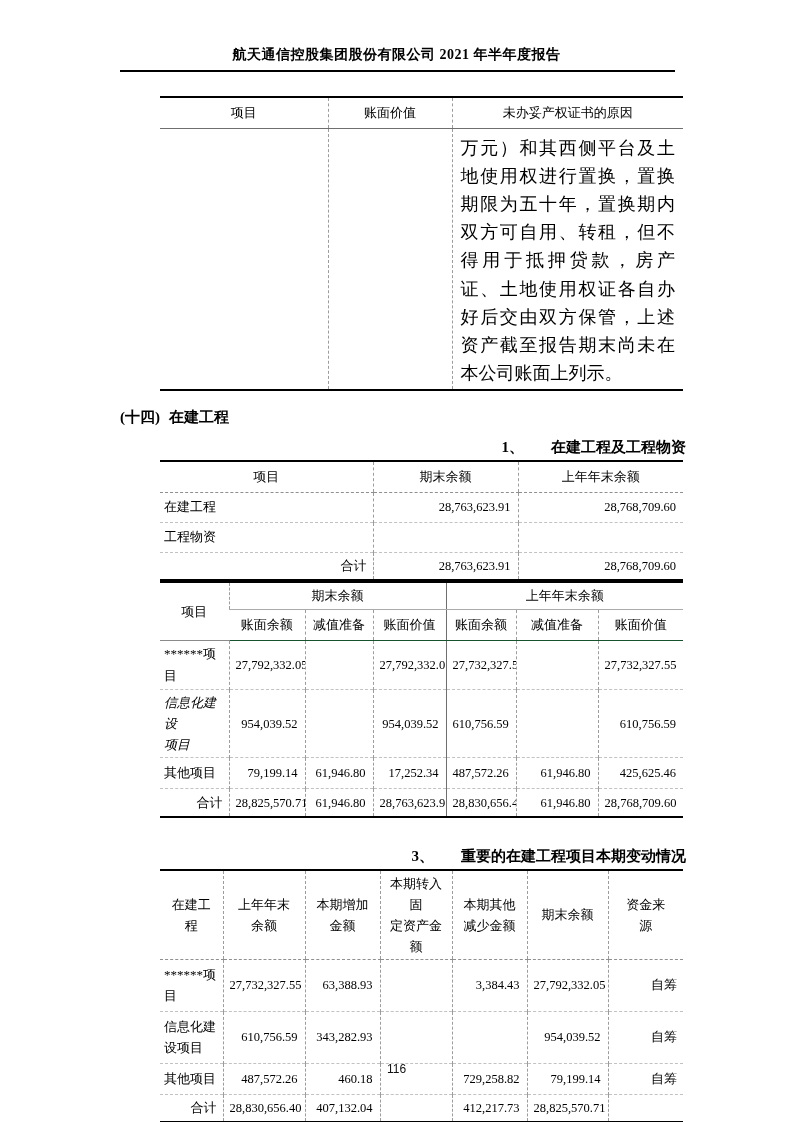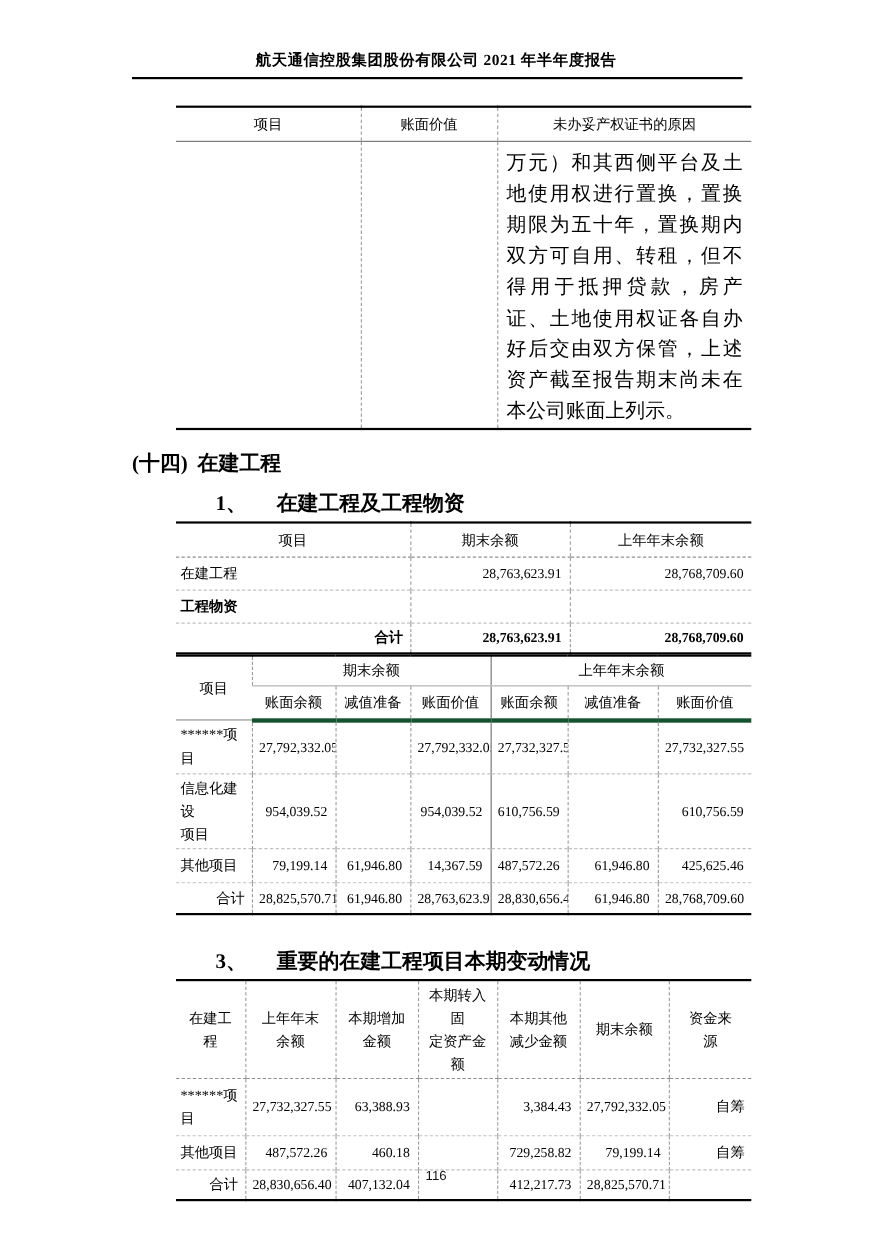--- a/index.html
+++ b/index.html
@@ -43,51 +43,51 @@
   .cont-tbl { margin-top:24px; }
   .cont-tbl thead tr { height:31px; }
   .cont-tbl thead th { border-bottom:1px solid #6f6f6f; }
   .cont-tbl tbody td { vertical-align:top; height:173px; }
   .reason-text {
     font-size:18px; line-height:28.2px; text-align:justify;
     padding:3px 2px 0 2px;
   }
 
   
-  .sec-heading { font-weight:bold; font-size:19px; }
+  .sec-heading { font-weight:bold; font-size:15px; }
   .h-14 { margin-top:17px; }
   .h-14 .sec-num { display:inline-block; margin-right:9px; }
-  .h-sub { margin-left:76px; margin-bottom:3px; }
+  .h-sub { margin-left:52px; margin-bottom:3px;text-align:right; }
   .h-sub .sec-num { display:inline-block; margin-right:27px; }
   .h-sub1 { margin-top:11px; }
   .h-sub2 { margin-top:29px; }
   .h-sub3 { margin-top:29px; }
 
   
   .tbl-a thead tr { height:31px; }
   .tbl-a thead th { border-bottom:1px dashed #8f8f8f; }
   .tbl-a tbody tr { height:30px; }
-  .tbl-a tbody tr:not(:first-child) td { border-top:1px dashed #c2c2c2;font-weight:bold; }
+  .tbl-a tbody tr:not(:first-child) td { border-top:1px dashed #c2c2c2; }
   .tbl-a tr.row-total { height:27px; }
   .tbl-a tr.row-total td { border-top:1.5px solid #9a9a9a; }
 
   
   .tbl-b tr.h1 { height:28px; }
   .tbl-b tr.h1 th.grp { border-bottom:1px solid #ababab; }
   .tbl-b tr.h2 { height:31px; }
-  .tbl-b tr.h2 th { border-bottom:4px solid #14532d; }
+  .tbl-b tr.h2 th { border-bottom:1px solid #14532d; }
   .tbl-b th.item-head { border-bottom:1px solid #8a8a8a; }
   .tbl-b tbody tr:not(:first-child) td { border-top:1px dashed #c2c2c2; }
   .tbl-b tr.r1 { height:34px;font-family:Liberation Serif, serif; }
   .tbl-b tr.r2 { height:49px; }
   .tbl-b tr.r3 { height:31px; }
   .tbl-b tr.row-total { height:28px; }
   .tbl-b tr.row-total td { border-top:1px solid #a8a8a8; }
   .tbl-b .gdiv { border-left:1px solid #6f6f6f !important; }
-  .tbl-b td.pre, .tbl-b th.pre { line-height:21px; }
+  .tbl-b td.pre, .tbl-b th.pre { line-height:21px;font-style:italic; }
 
   
   .tbl-c thead tr { height:57px; }
   .tbl-c thead th { border-bottom:1px dashed #8f8f8f; line-height:21px; }
   .tbl-c tbody tr:not(:first-child) td { border-top:1px dashed #c2c2c2; }
   .tbl-c tr.r1 { height:52px; }
   .tbl-c tr.r2 { height:52px; }
   .tbl-c tr.r3 { height:31px; }
   .tbl-c tr.row-total { height:28px; }
   .tbl-c tr.row-total td { border-top:1px solid #a8a8a8; }
@@ -212,21 +212,21 @@
         <td class="num"></td>
         <td class="num">954,039.52</td>
         <td class="num gdiv">610,756.59</td>
         <td class="num"></td>
         <td class="num">610,756.59</td>
       </tr>
       <tr class="r3">
         <td class="lbl">其他项目</td>
         <td class="num">79,199.14</td>
         <td class="num">61,946.80</td>
-        <td class="num">14,367.59</td>
+        <td class="num">17,252.34</td>
         <td class="num gdiv">487,572.26</td>
         <td class="num">61,946.80</td>
         <td class="num">425,625.46</td>
       </tr>
       <tr class="row-total">
         <td class="ctr">合计</td>
         <td class="num">28,825,570.71</td>
         <td class="num">61,946.80</td>
         <td class="num">28,763,623.91</td>
         <td class="num gdiv">28,830,656.40</td>
@@ -269,20 +269,30 @@
       <tr class="r1">
         <td class="lbl pre">******项
 目</td>
         <td class="num">27,732,327.55</td>
         <td class="num">63,388.93</td>
         <td class="num"></td>
         <td class="num">3,384.43</td>
         <td class="num">27,792,332.05</td>
         <td class="ctr">自筹</td>
       </tr>
+      <tr class="r2">
+        <td class="lbl pre">信息化建
+设项目</td>
+        <td class="num">610,756.59</td>
+        <td class="num">343,282.93</td>
+        <td class="num"></td>
+        <td class="num"></td>
+        <td class="num">954,039.52</td>
+        <td class="ctr">自筹</td>
+      </tr>
       <tr class="r3">
         <td class="lbl">其他项目</td>
         <td class="num">487,572.26</td>
         <td class="num">460.18</td>
         <td class="num"></td>
         <td class="num">729,258.82</td>
         <td class="num">79,199.14</td>
         <td class="ctr">自筹</td>
       </tr>
       <tr class="row-total">

